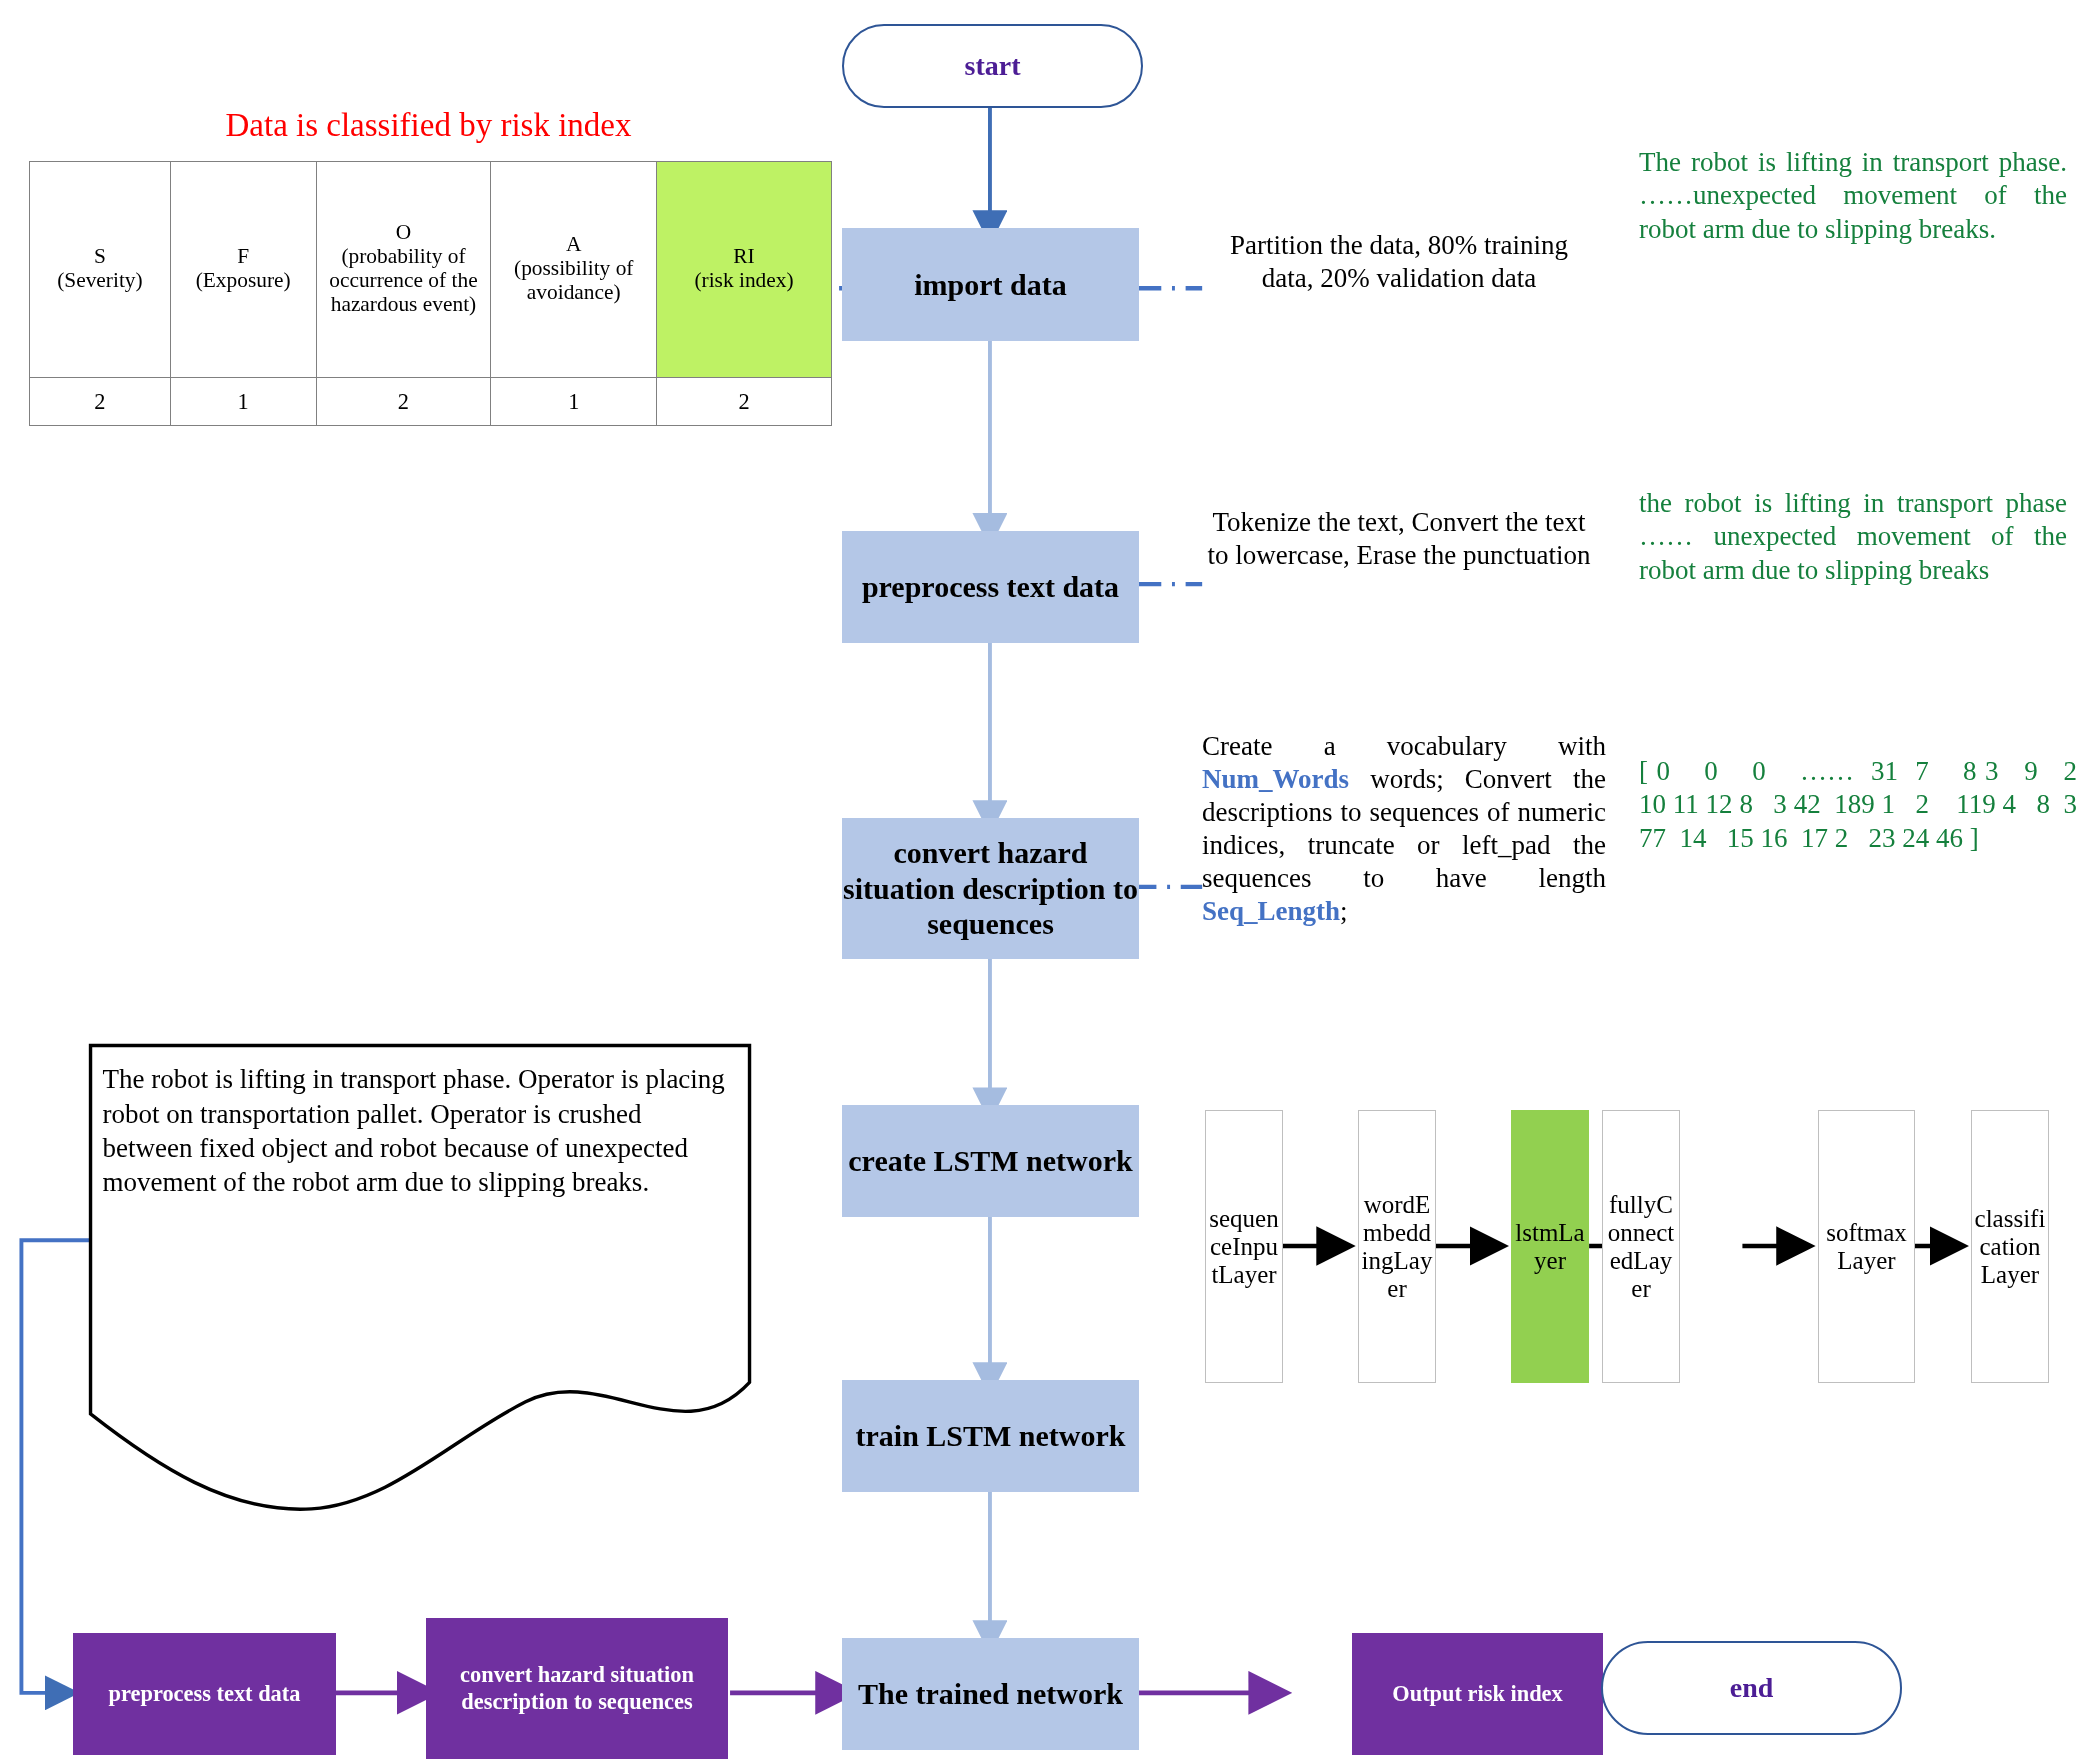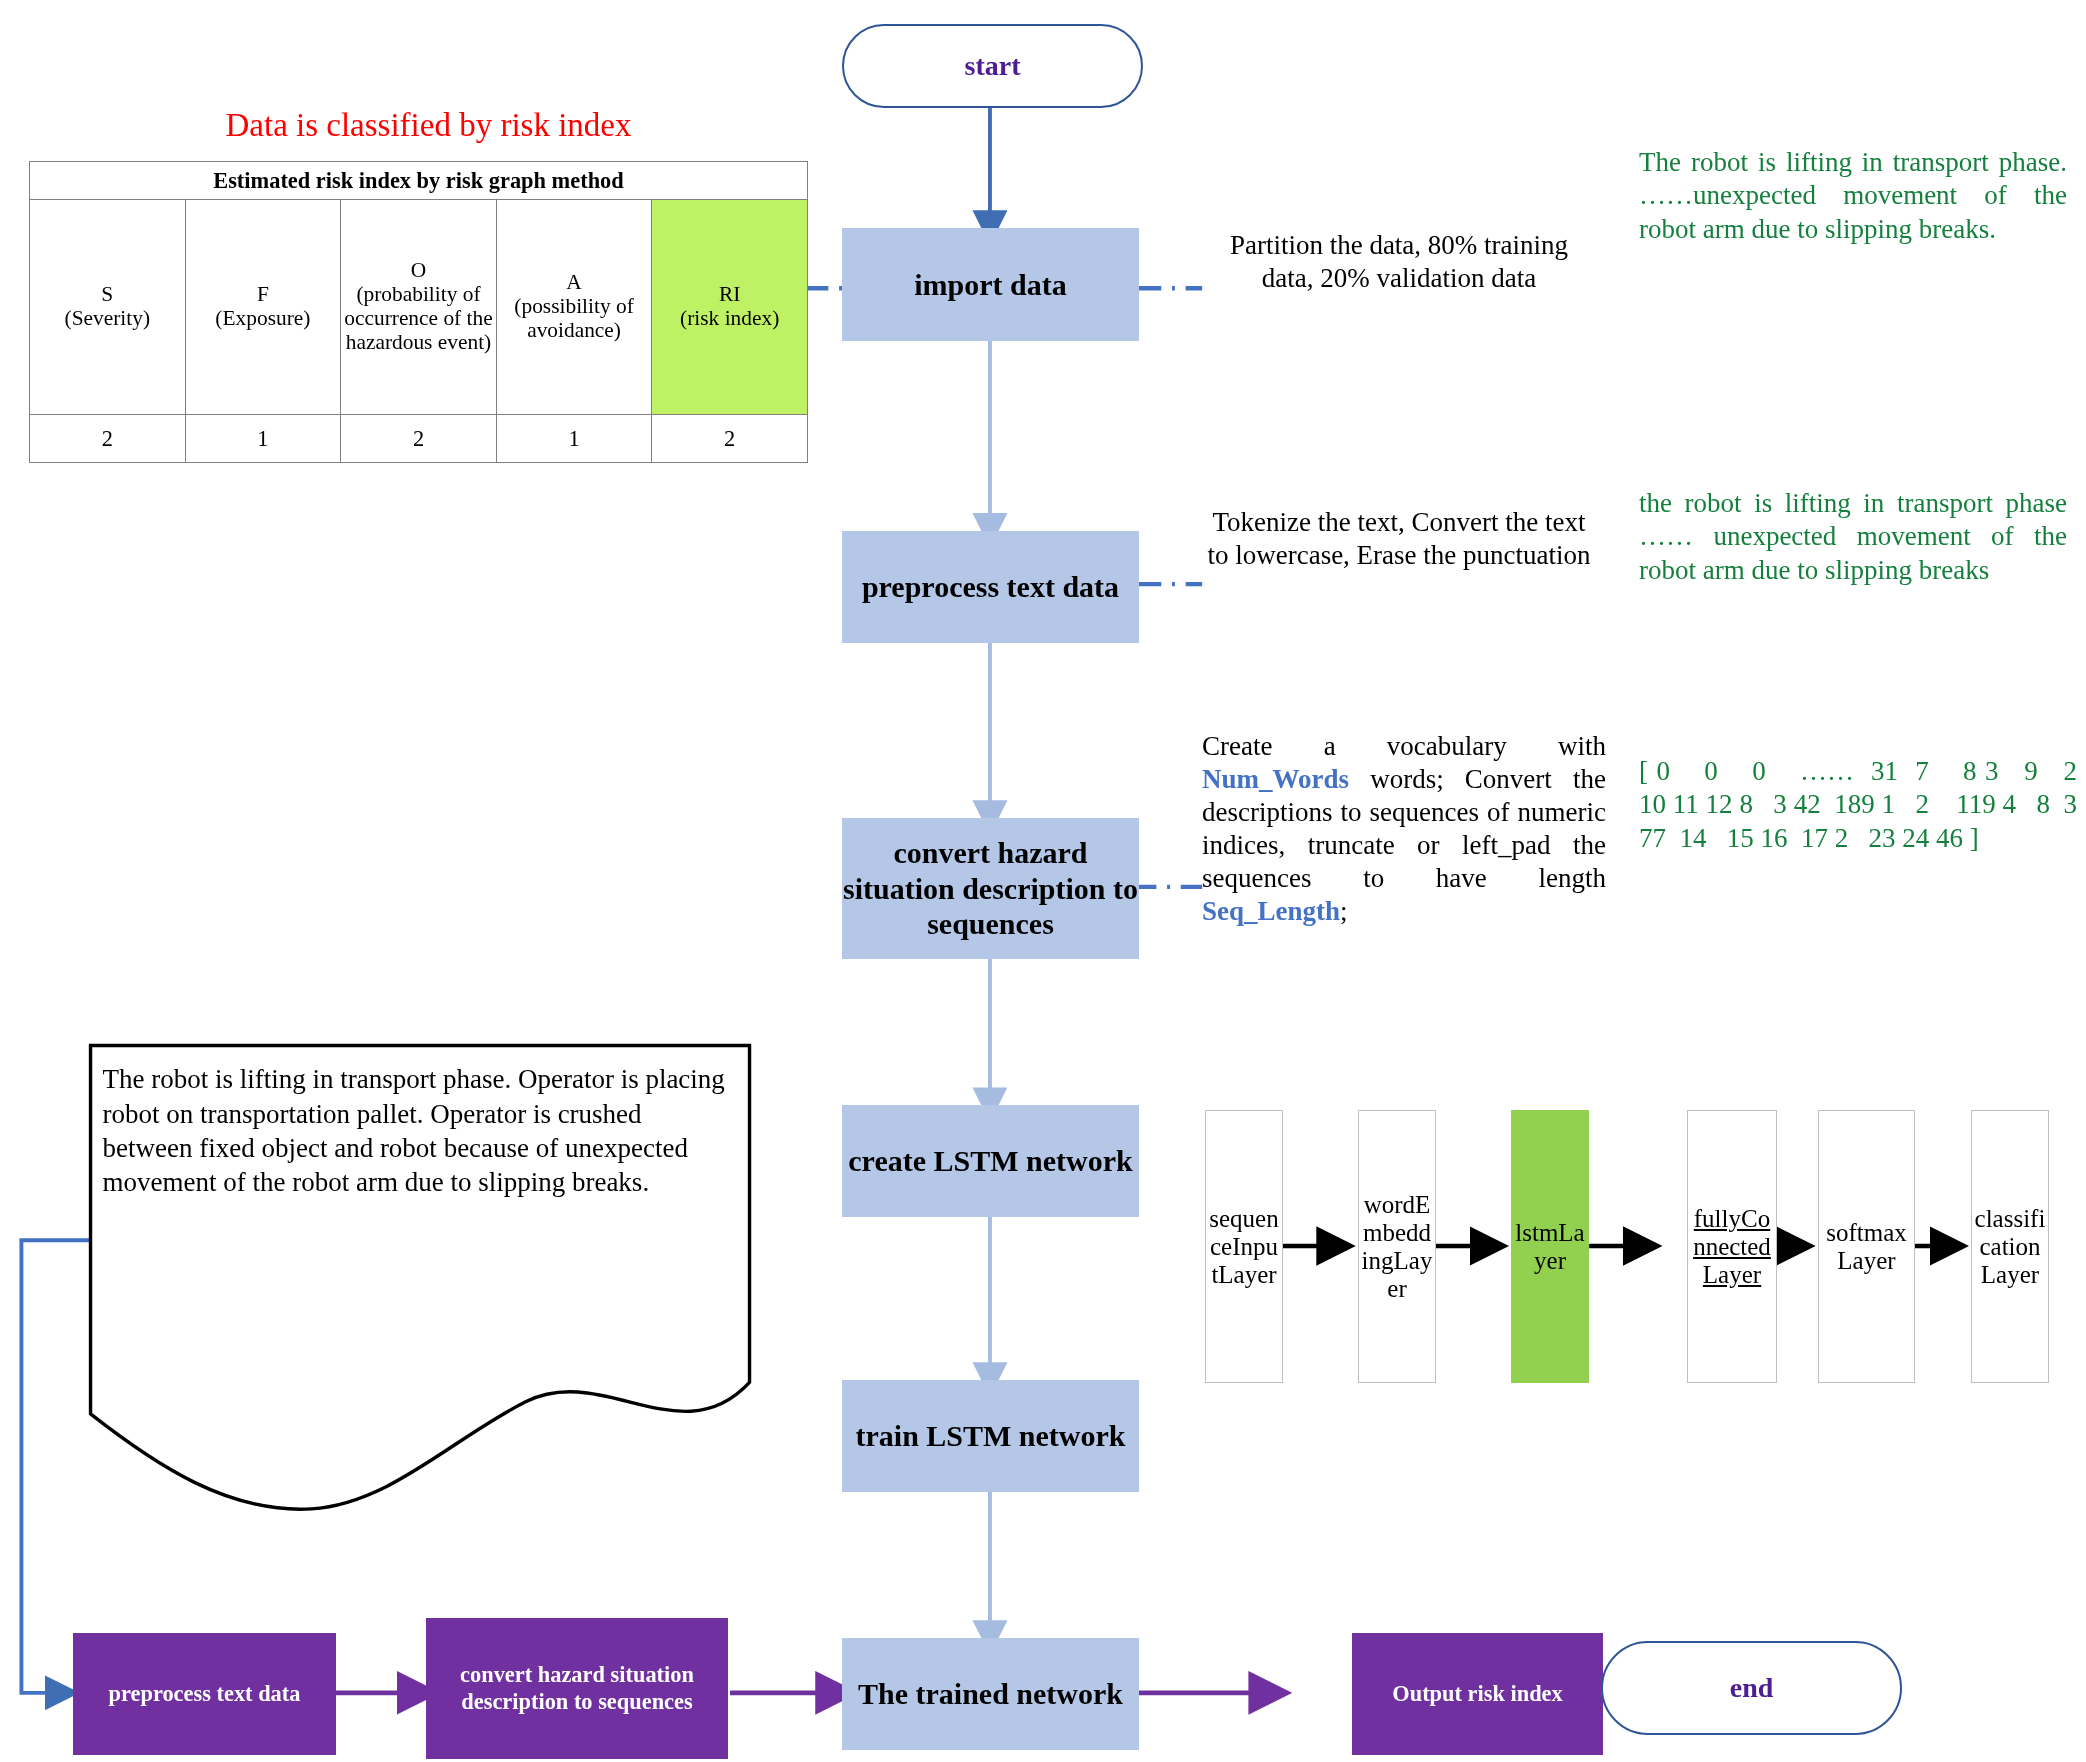--- a/index.html
+++ b/index.html
@@ -163,23 +163,20 @@
   <line x1="3895" y1="2560" x2="4005" y2="2560" stroke="#000" stroke-width="9" marker-end="url(#arrBlack)"></line>
 
   <path d="M186,2148 L1540,2148 L1540,2840 C1400,2990 1240,2800 1080,2880
            C930,2955 800,3090 640,3100 C470,3110 320,3010 186,2905 Z" fill="#ffffff" stroke="#000000" stroke-width="7"></path>
 </svg>
 
 <div class="abs" id="risk-heading">Data is classified by risk index</div>
 
 <table id="risk-table" class="abs">
   <tbody>
-      <tr>
-    <td class="ttl" colspan="5">Estimated risk index by risk graph method</td>
-  </tr>
   <tr>
     <td class="hdr col-s">
       <div>S</div>
       <div>(Severity)</div>
     </td>
     <td class="hdr col-f">
       <div>F</div>
       <div>(Exposure)</div>
     </td>
     <td class="hdr col-o">
@@ -229,21 +226,21 @@
 
 <div class="abs sample" style="left:1639px;top:755px;width:438px;white-space:pre-wrap;text-align-last:left;">[ 0    0    0    ……  31  7    8 3   9   2    10 11 12 8   3 42  189 1   2    119 4   8  3 77  14   15 16  17 2   23 24 46 ]</div>
 
 <div class="abs" id="callout-wrap">
   <div id="callout-text">The robot is lifting in transport phase. Operator is placing robot on transportation pallet. Operator is crushed between fixed object and robot because of unexpected movement of the robot arm due to slipping breaks.</div>
 </div>
 
 <div class="abs nnbox" style="left:1205px;top:1110px;width:78px;height:273px;">sequenceInputLayer</div>
 <div class="abs nnbox" style="left:1358px;top:1110px;width:78px;height:273px;">wordEmbeddingLayer</div>
 <div class="abs nnbox green" style="left:1511px;top:1110px;width:78px;height:273px;">lstmLayer</div>
-<div class="abs nnbox" style="left:1687px;top:1110px;width:90px;height:273px;text-decoration:underline;">fullyConnectedLayer</div>
+<div class="abs nnbox" style="left:1602px;top:1110px;width:78px;height:273px;">fullyConnectedLayer</div>
 <div class="abs nnbox" style="left:1818px;top:1110px;width:97px;height:273px;">softmaxLayer</div>
 <div class="abs nnbox" style="left:1971px;top:1110px;width:78px;height:273px;">classificationLayer</div>
 
 <div class="abs purplebox" style="left:73px;top:1633px;width:263px;height:122px;">preprocess text data</div>
 
 <div class="abs purplebox" style="left:426px;top:1618px;width:302px;height:141px;">convert hazard situation description to sequences</div>
 
 <div class="abs flowbox" style="left:842px;top:1638px;width:297px;height:112px;">The trained network</div>
 
 <div class="abs purplebox" style="left:1352px;top:1633px;width:251px;height:122px;">Output risk index</div>

